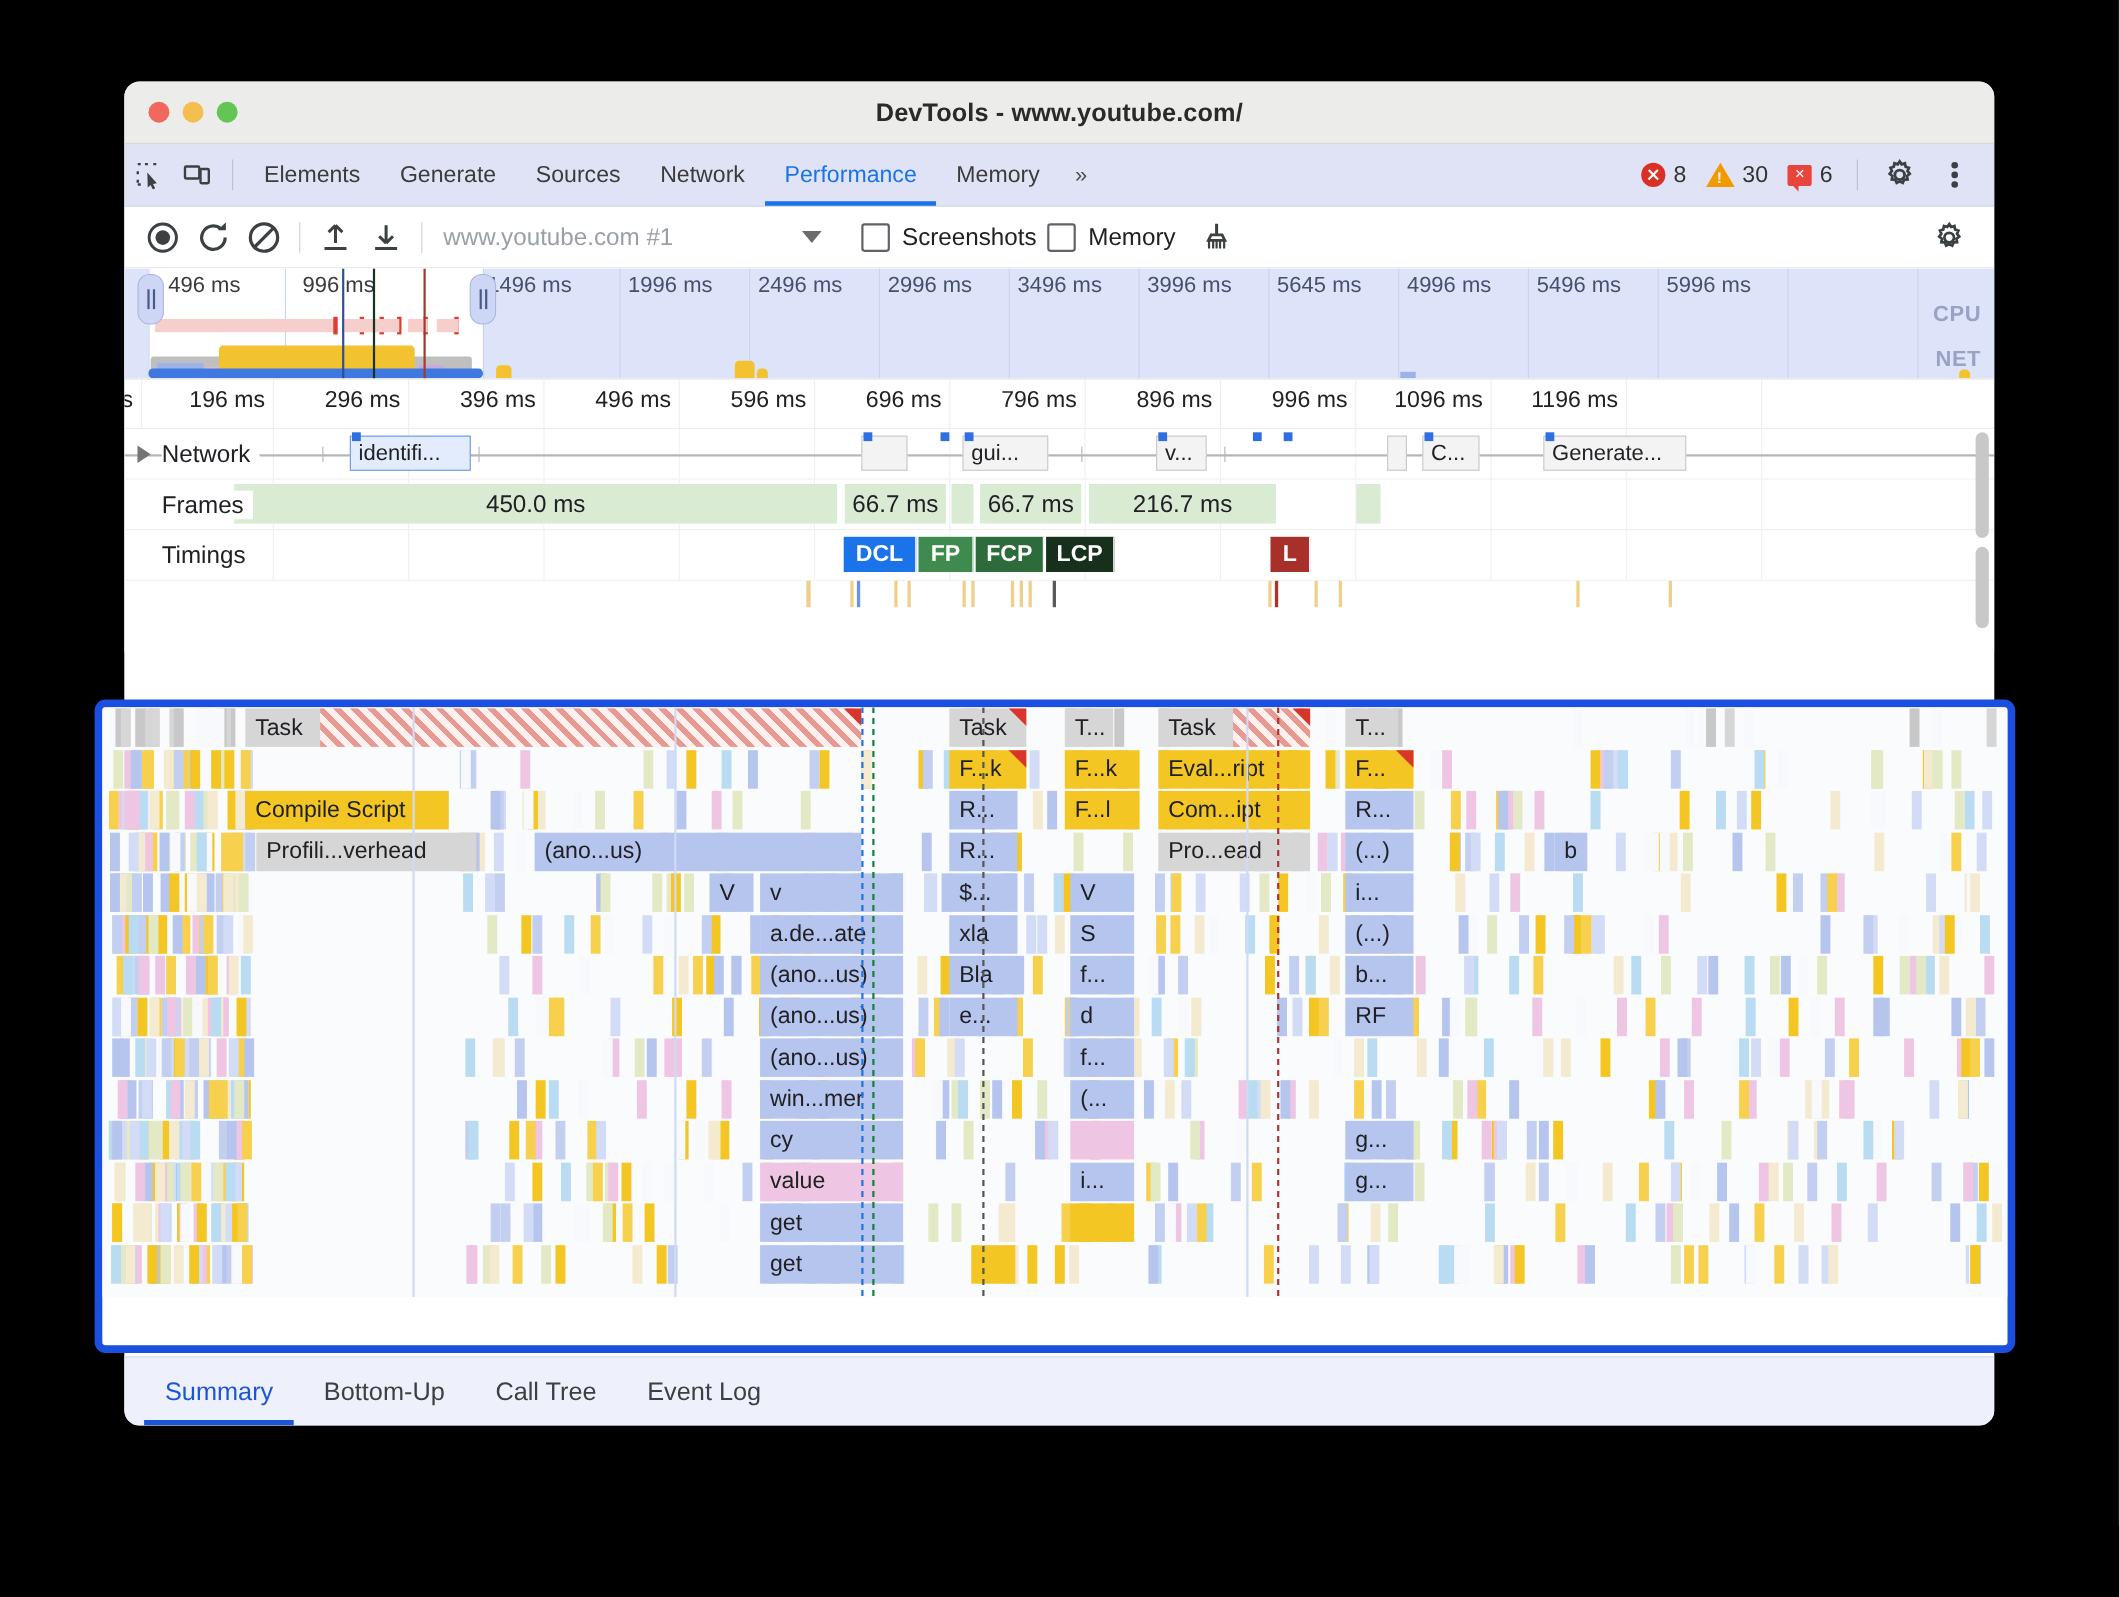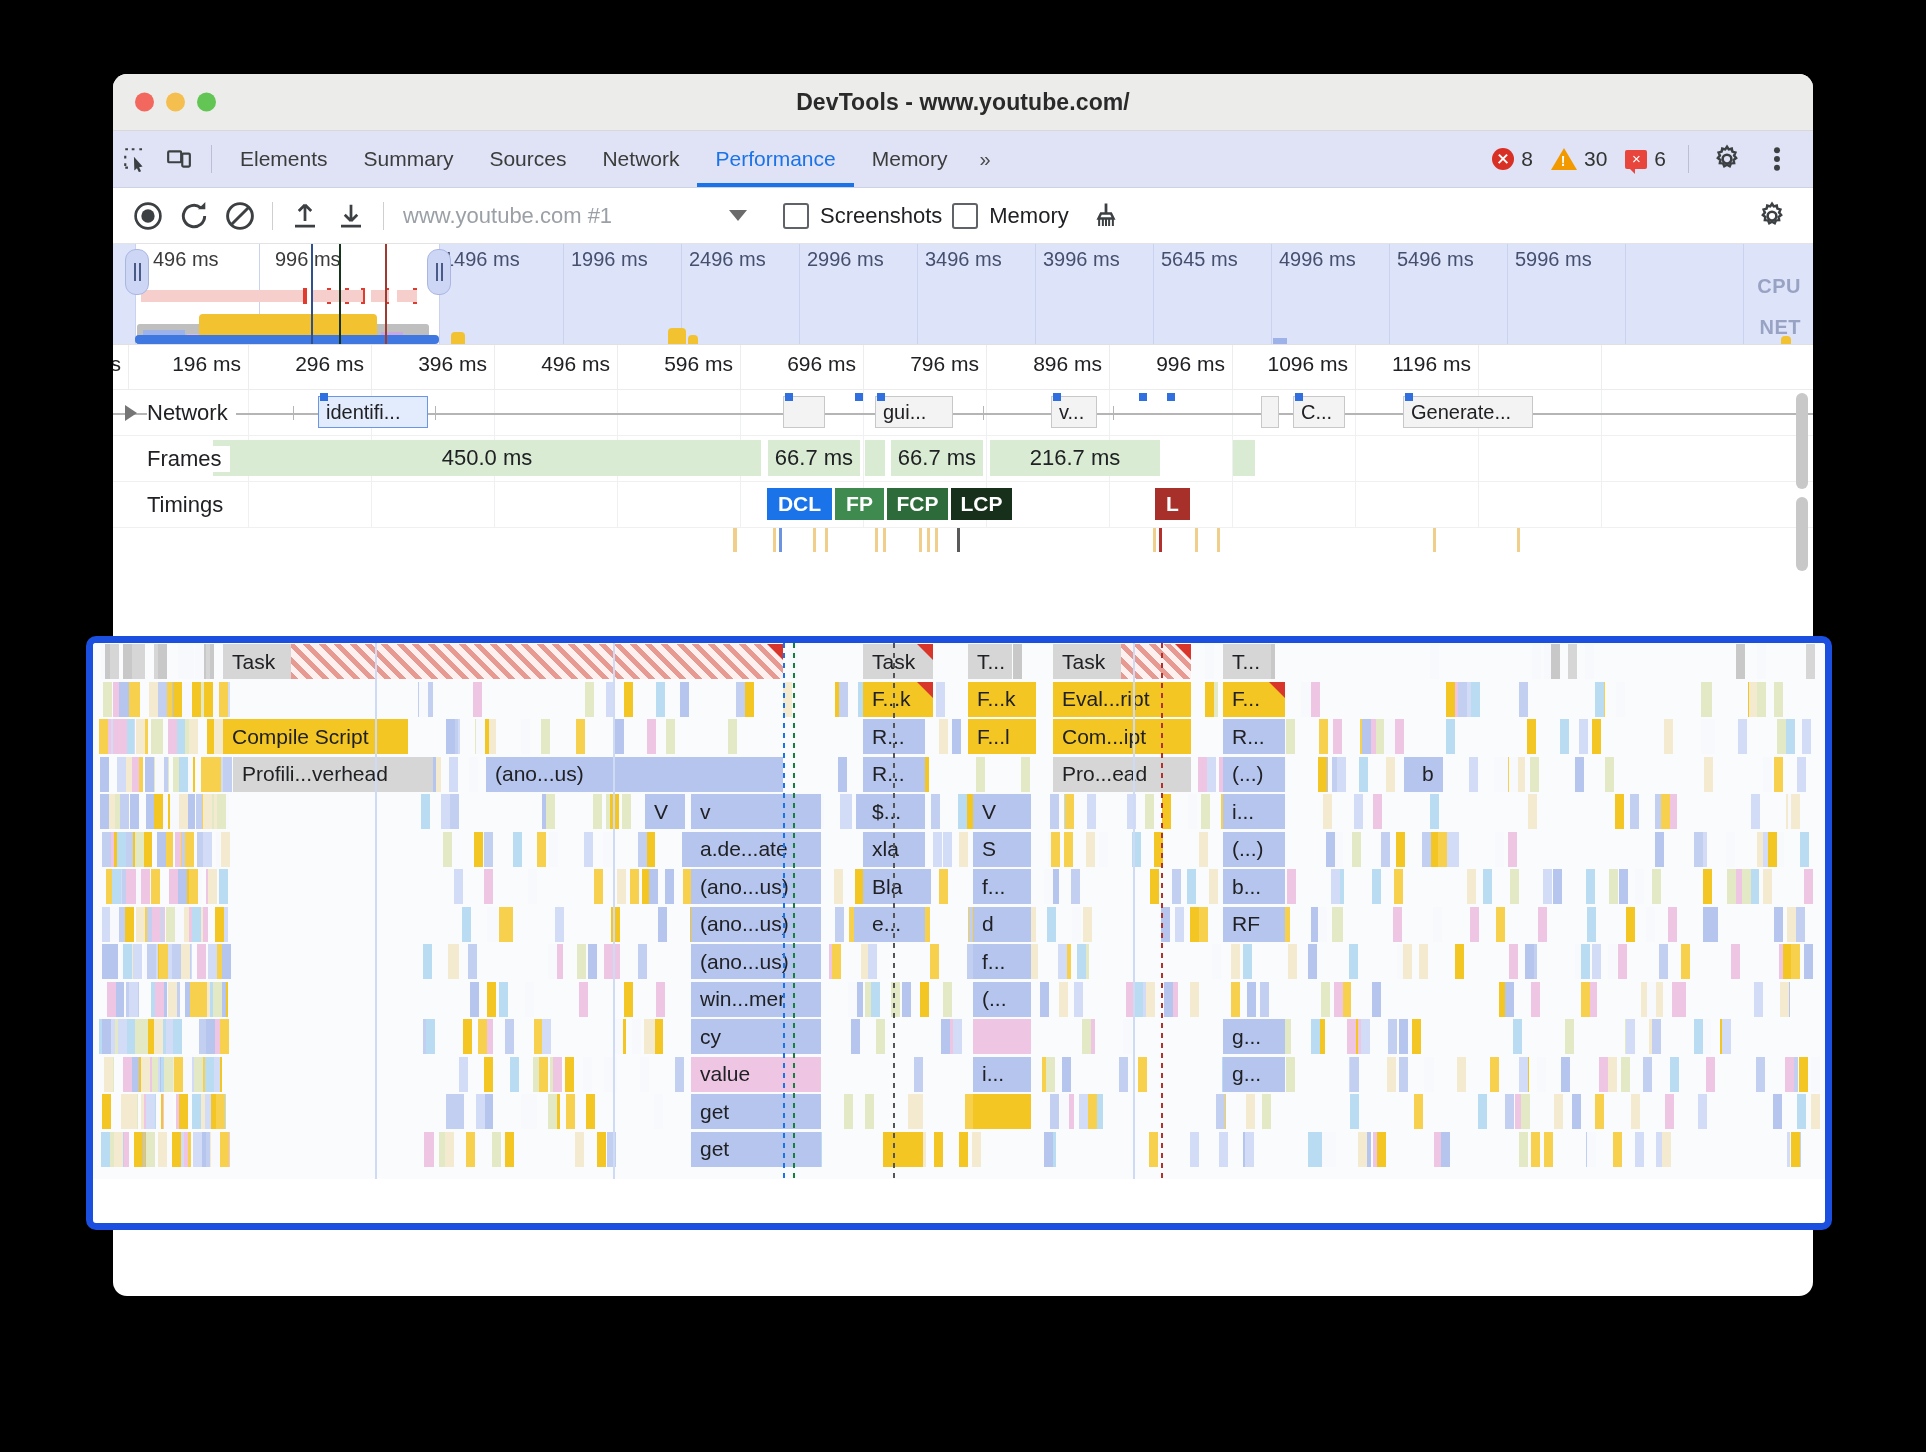--- a/index.html
+++ b/index.html
@@ -182,21 +182,21 @@
       </div>
       <div class="tb-icon">
         <svg width="26" height="26" viewBox="0 0 24 24">
           <rect x="2" y="5" width="12" height="10" rx="1" fill="none" stroke="#3c4043" stroke-width="2"></rect>
           <rect x="15" y="7" width="7" height="12" rx="1" fill="none" stroke="#3c4043" stroke-width="2"></rect>
         </svg>
       </div>
       <div class="tb-sep"></div>
 
       <div class="dt-tab">Elements</div>
-      <div class="dt-tab">Summary</div>
+      <div class="dt-tab">Generate</div>
       <div class="dt-tab">Sources</div>
       <div class="dt-tab">Network</div>
       <div class="dt-tab active">Performance</div>
       <div class="dt-tab">Memory</div>
       <div class="chev">»</div>
 
       <div class="dt-right">
         <div class="badge">
           <span class="ic-err"></span>
           <span>8</span>
@@ -499,20 +499,26 @@
         <div class="ls-mark" style="left:1082px;top:0;height:24px;background:#f0cf8c;width:3px"></div>
         <div class="ls-mark" style="left:1104px;top:0;height:24px;background:#f0cf8c;width:3px"></div>
         <div class="ls-mark" style="left:1320px;top:0;height:24px;background:#f0cf8c;width:3px"></div>
         <div class="ls-mark" style="left:1404px;top:0;height:24px;background:#f0cf8c;width:3px"></div>
       </div>
 
       <div class="scrollbar-v" style="top:48px;height:96px"></div>
       <div class="scrollbar-v" style="top:152px;height:74px"></div>
     </div>
 
+    <div class="bottom-tabs">
+      <div class="btab active">Summary</div>
+      <div class="btab">Bottom-Up</div>
+      <div class="btab">Call Tree</div>
+      <div class="btab">Event Log</div>
+    </div>
   </div>
 
   <div class="hl-box">
     <div class="flame" id="flame">
         <div class="frow">
           <div class="fbar c-gray2" style="left:89.2px;width:1.9px"></div>
           <div class="fbar c-white" style="left:29.7px;width:2.8px"></div>
           <div class="fbar c-gray" style="left:112.2px;width:4.8px"></div>
           <div class="fbar c-white" style="left:13.9px;width:1.6px"></div>
           <div class="fbar c-gray2" style="left:36.8px;width:2.8px"></div>

